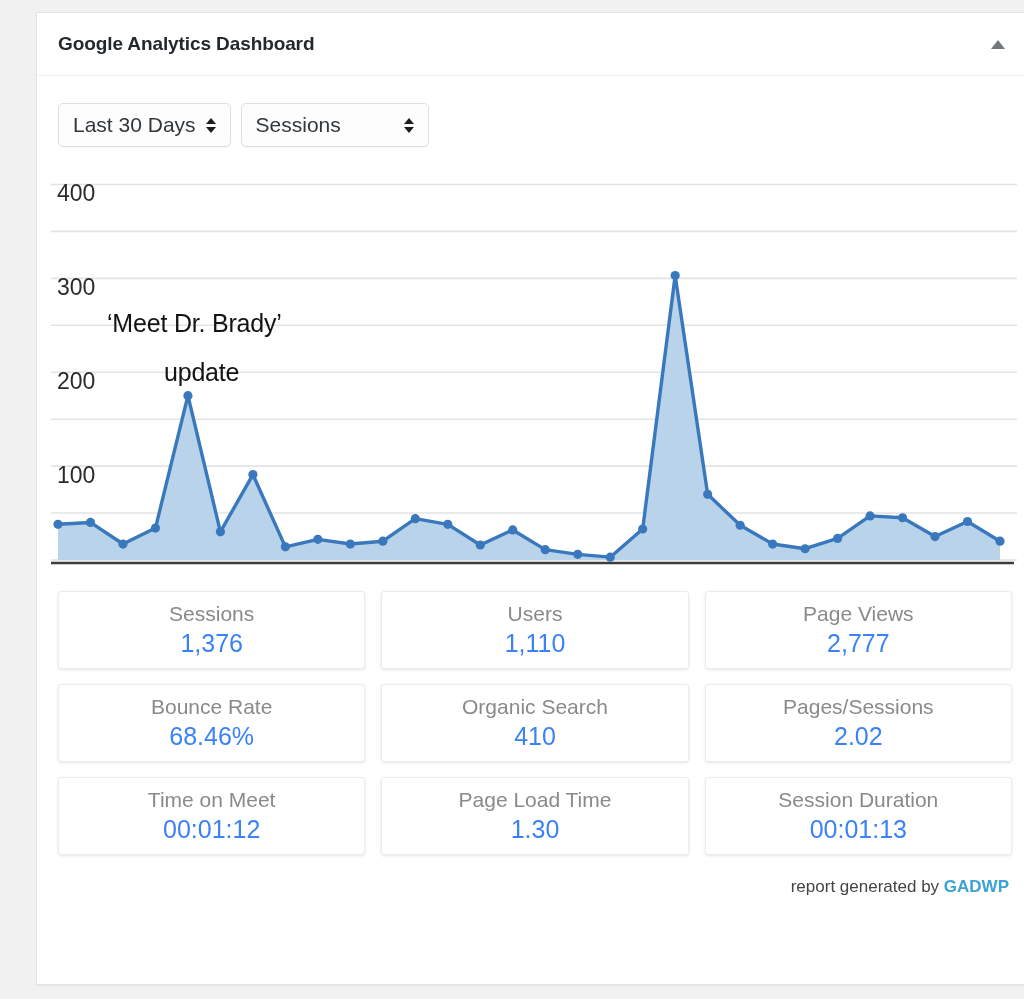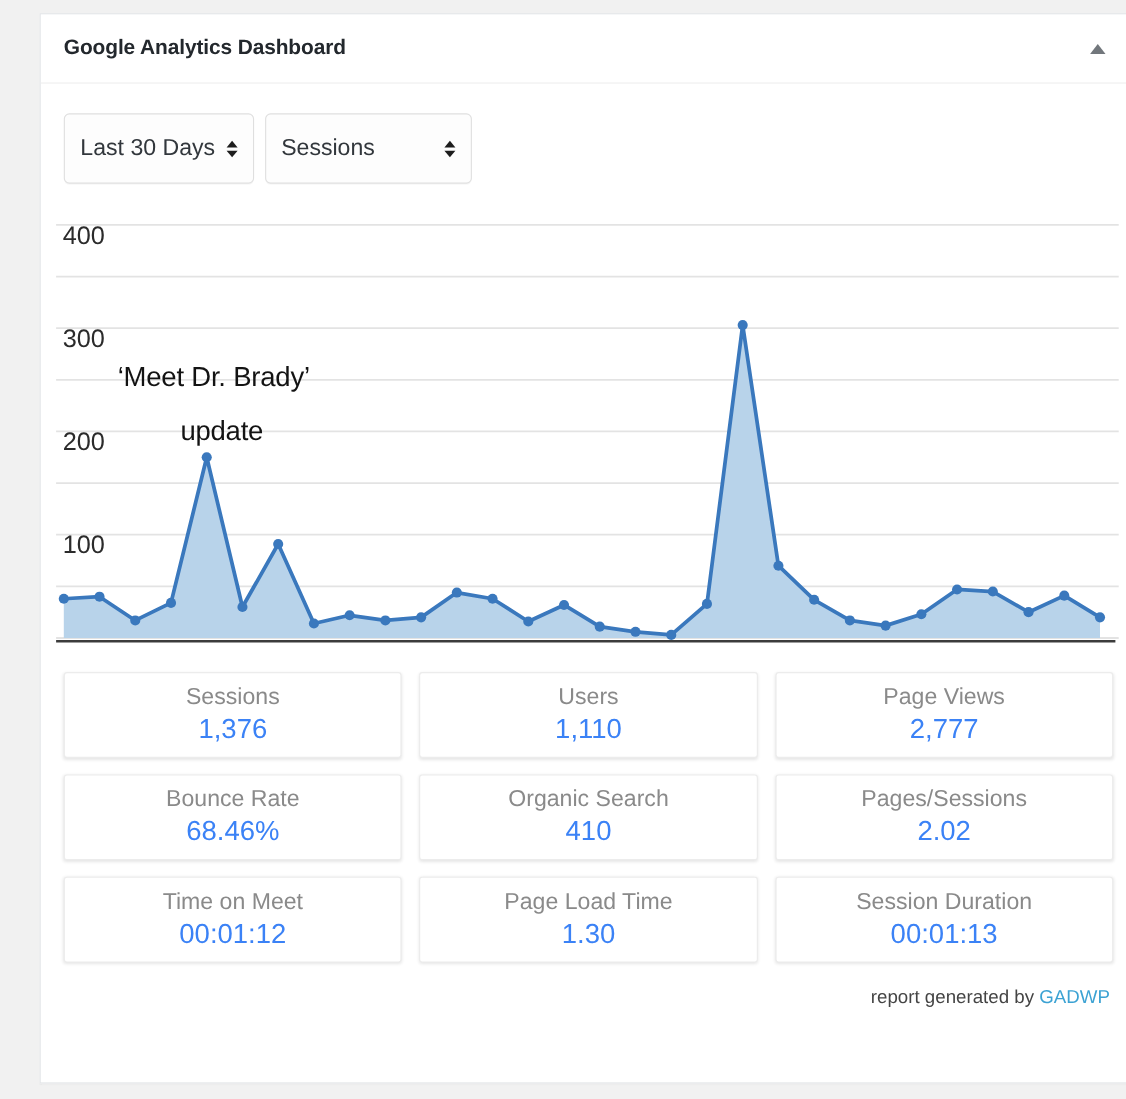--- a/index.html
+++ b/index.html
@@ -63,21 +63,21 @@
   .controls {
     display: flex;
     gap: 10px;
     padding: 27px 0 0 21px;
   }
   .select-box {
     position: relative;
     background: #fdfdfd;
     border: 1px solid #dfdfdf;
     border-radius: 5px;
-    height: 64px;
+    height: 44px;
     display: flex;
     align-items: center;
     box-sizing: border-box;
     box-shadow: 0 1px 0 rgba(0,0,0,0.03);
     cursor: pointer;
     padding: 0 14px;
   }
   .select-label {
     font-size: 21px;
     color: #32373c;
@@ -159,20 +159,21 @@
   }
   .footer {
     text-align: right;
     padding: 22px 24px 0 0;
     font-size: 17px;
     color: #444444;
   }
   .footer a {
     color: #3ba2d3;
     text-decoration: none;
+    font-weight: bold;
   }
 </style>
 </head>
 <body>
 
 <div id="root">
   <div class="panel">
 
     <div class="panel-header">
       <div class="panel-title">Google Analytics Dashboard</div>

